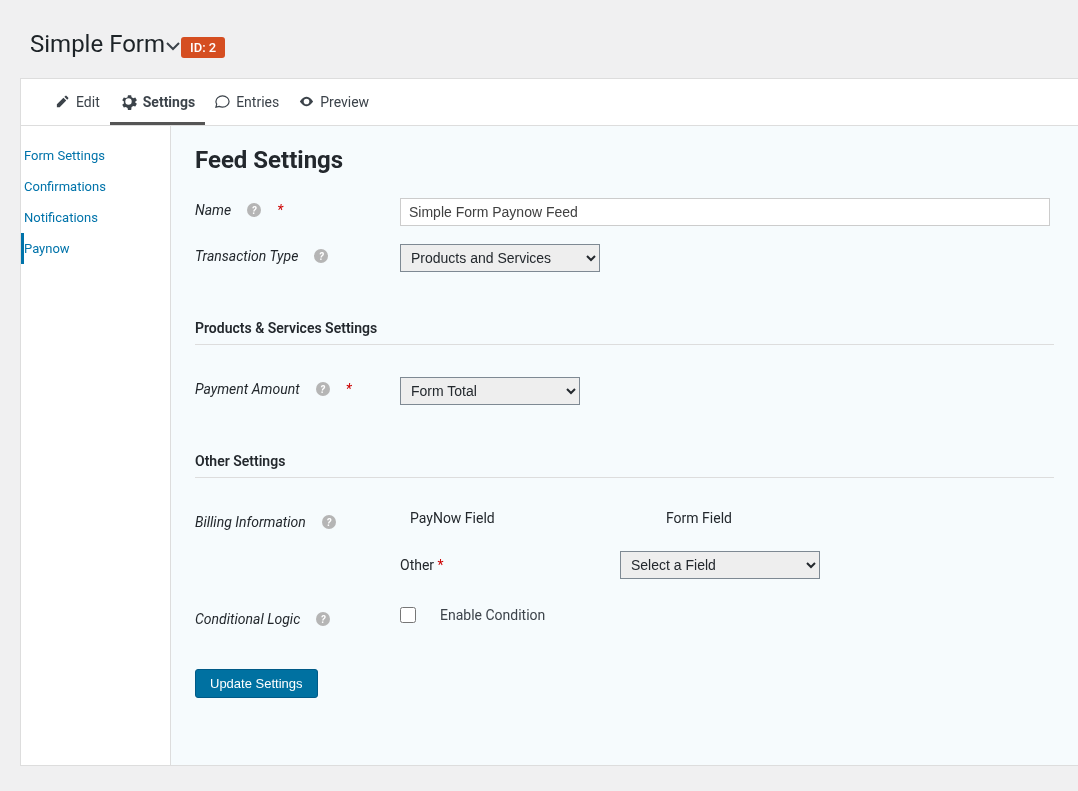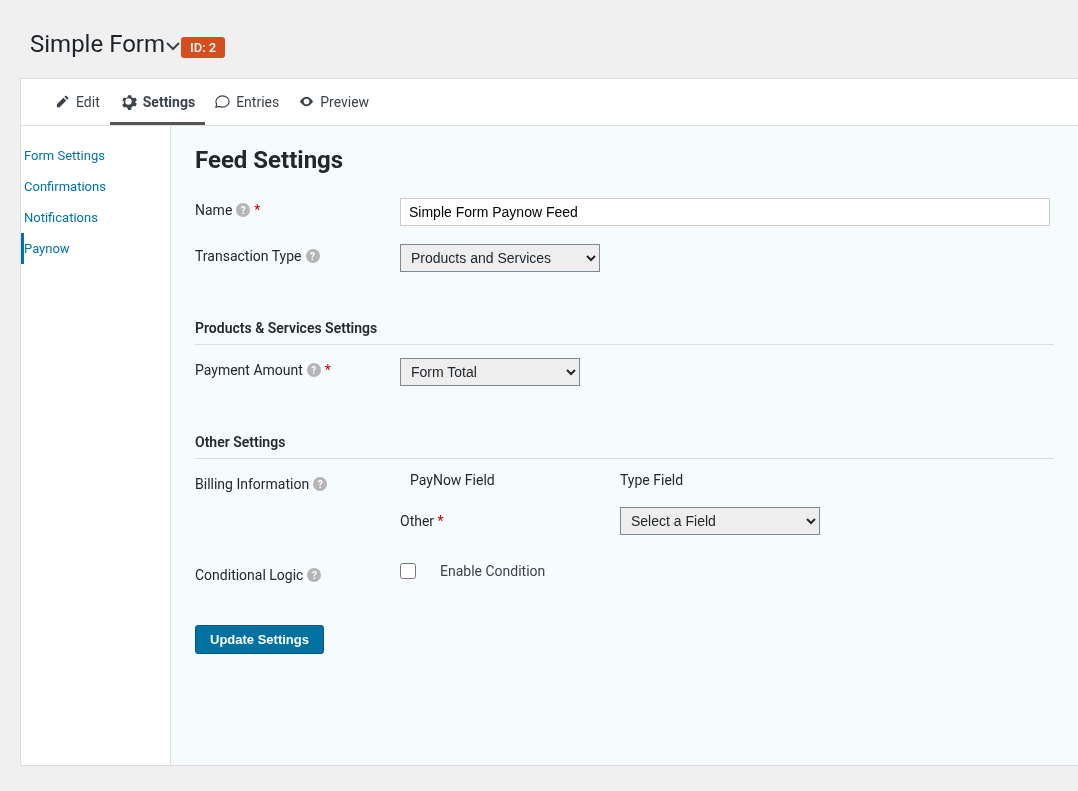--- a/index.html
+++ b/index.html
@@ -17,42 +17,42 @@
   .toolbar-item.active svg { width: 17px; height: 17px; }
 
   .body { display: flex; background: #fff; border-left: 1px solid #ddd; border-bottom: 1px solid #ddd; min-height: 640px; }
   .sidebar { width: 150px; border-right: 1px solid #ddd; padding: 14px 0; }
   .side-item { display: block; padding: 8px 0; font-size: 13px; color: #0073aa; cursor: pointer; border-left: 3px solid transparent; }
   .side-item.active { border-left-color: #0073aa; }
 
   .content { flex: 1; background: #f6fbfd; padding: 20px 24px 40px; }
   .content h2 { font-size: 24px; font-weight: 700; color: #23282d; margin-bottom: 24px; }
 
-  .section-title { font-size: 14px; font-weight: 600; color: #23282d; border-bottom: 1px solid #ddd; padding-bottom: 8px; margin-top: 48px; margin-bottom: 13px; }
+  .section-title { font-size: 14px; font-weight: 600; color: #23282d; border-bottom: 1px solid #ddd; padding-bottom: 8px; margin-top: 48px; margin-bottom: 32px; }
 
   .field-row { display: flex; align-items: flex-start; margin-bottom: 18px; }
-  .field-label { width: 205px; padding-top: 4px; font-size: 14px; color: #23282d; display: flex; align-items: center; gap: 4px; }
+  .field-label { width: 205px; padding-top: 4px; font-size: 14px; color: #23282d; display: flex; align-items: center; gap: 16px; font-style: italic; }
   .field-control { flex: 1; }
   .help-icon { display: inline-flex; align-items: center; justify-content: center; width: 14px; height: 14px; border-radius: 50%; background: #b5b5b5; color: #fff; font-size: 10px; font-weight: 700; cursor: help; }
   .req { color: #c00; }
 
-  input[type=text] { width: 100%; max-width: 650px; padding: 5px 8px; border: 1px solid #ccc; font-size: 14px; background: #fff; color: #000000; }
+  input[type=text] { width: 100%; max-width: 650px; padding: 5px 8px; border: 1px solid #ccc; font-size: 14px; background: #fff; color: #404040; }
   select { padding: 4px 6px; border: 1px solid #7e8993; background: #eee; font-size: 14px; min-width: 180px; color: #23282d; }
   select.wide { min-width: 200px; }
 
-  .billing-headers { display: flex; margin-bottom: 19px; }
+  .billing-headers { display: flex; margin-bottom: 25px; gap: 46px; }
   .billing-col1 { width: 220px; font-size: 14px; padding-left: 10px; color: #23282d; }
   .billing-col2 { font-size: 14px; color: #23282d; }
   .billing-row { display: flex; align-items: center; }
   .billing-row .blabel { width: 220px; font-size: 14px; color: #23282d; }
 
   .checkbox-row { display: flex; align-items: center; gap: 24px; }
   .checkbox-row input[type=checkbox] { width: 16px; height: 16px; border: 1px solid #8c8f94; }
 
-  .btn-primary { background: #0071a1; color: #fff; border: 1px solid #005a87; padding: 6px 14px; font-size: 13px; border-radius: 3px; cursor: pointer; margin-top: 24px; font-weight: bold; }
+  .btn-primary { background: #0071a1; color: #fff; border: 1px solid #005a87; padding: 6px 14px; font-size: 13px; border-radius: 3px; cursor: pointer; margin-top: 24px; }
 </style>
 </head>
 <body>
 
 <div class="page">
 
   <div class="header">
     <h1>Simple Form</h1>
     <span class="chevron">
       <svg width="16" height="16" viewBox="0 0 16 16">
@@ -141,21 +141,21 @@
       <div class="section-title">Other Settings</div>
 
       <div class="field-row">
         <div class="field-label">
           <span>Billing Information</span>
           <span class="help-icon">?</span>
         </div>
         <div class="field-control">
           <div class="billing-headers">
             <div class="billing-col1">PayNow Field</div>
-            <div class="billing-col2">Type Field</div>
+            <div class="billing-col2">Form Field</div>
           </div>
           <div class="billing-row">
             <div class="blabel">
               <span>Other</span>
               <span class="req">*</span>
             </div>
             <select class="wide">
               <option>Select a Field</option>
             </select>
           </div>

